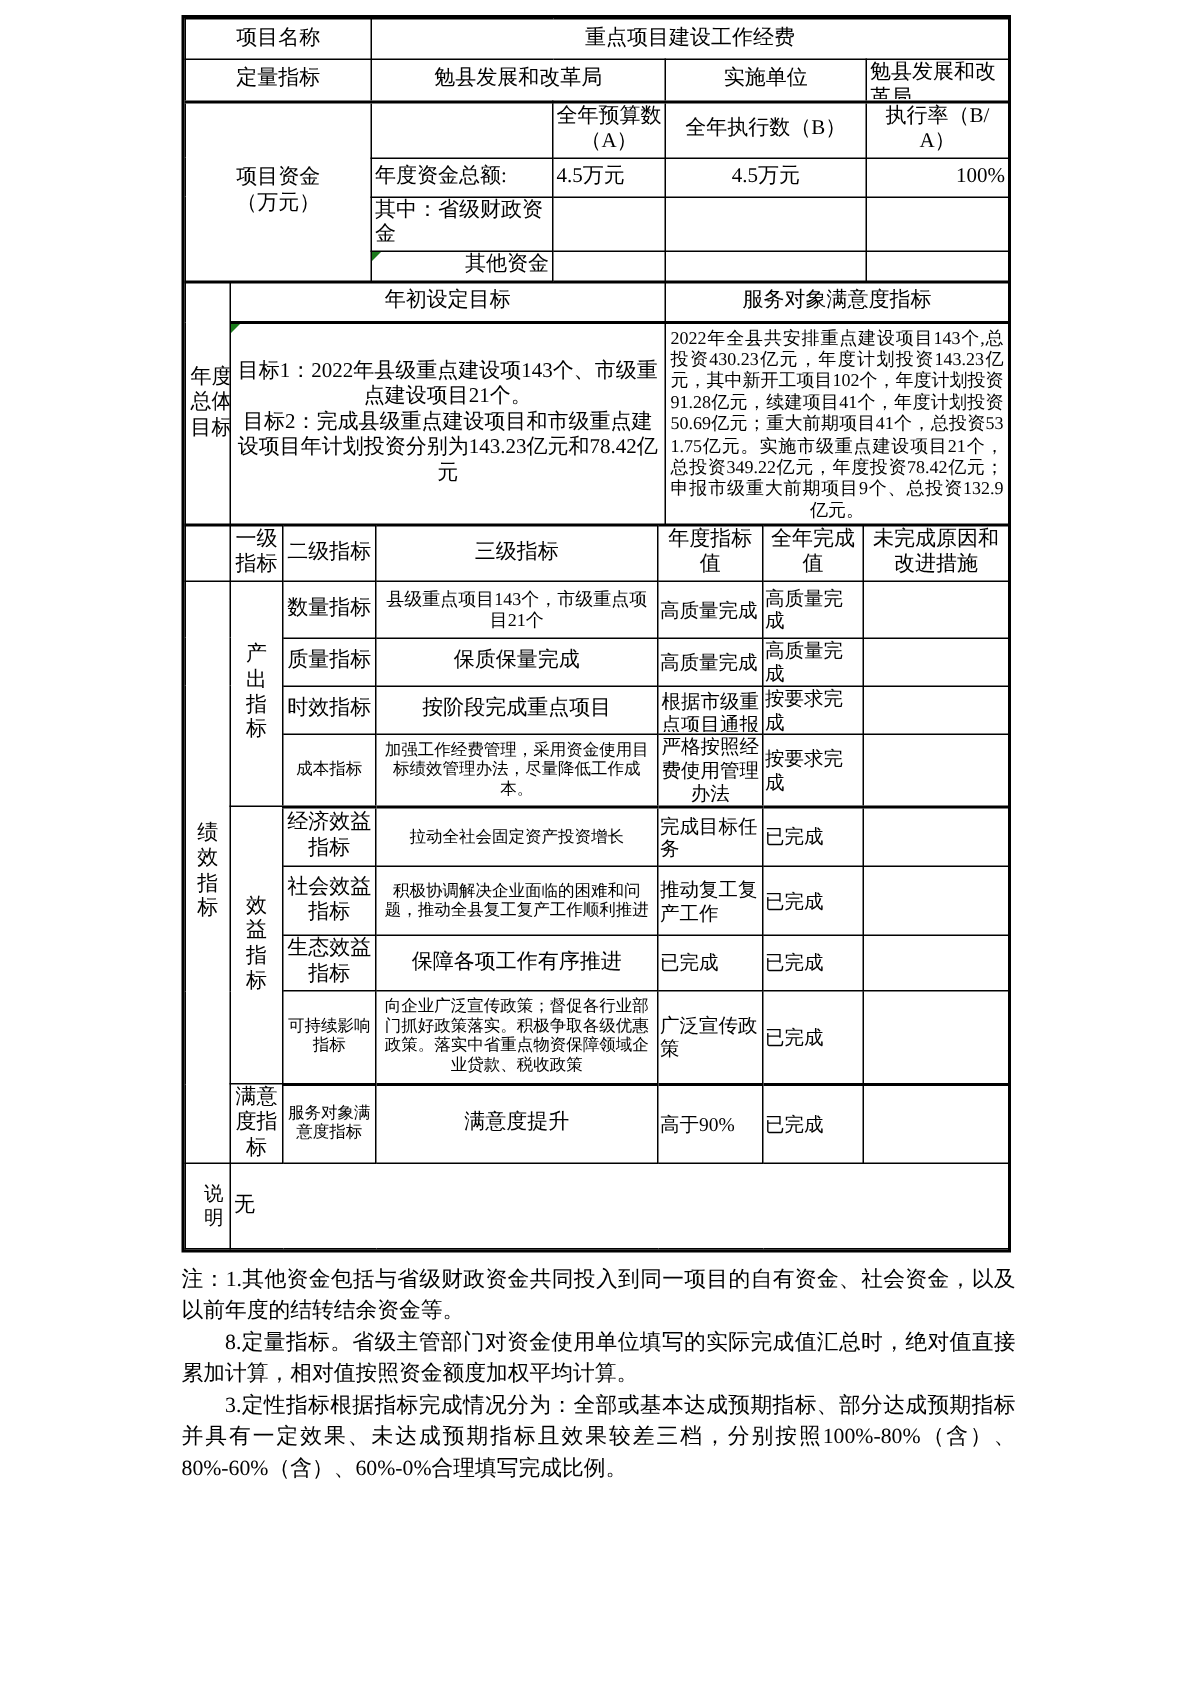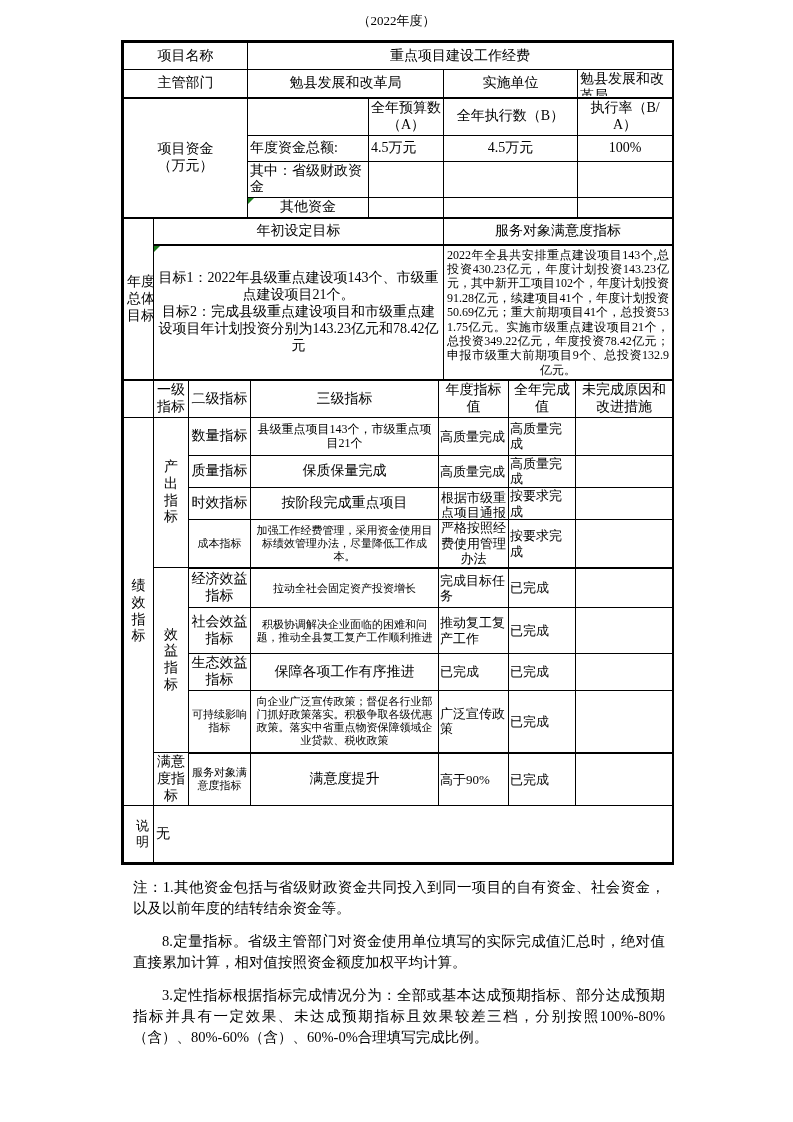--- a/index.html
+++ b/index.html
@@ -41,21 +41,21 @@
     font-size:14px;
     line-height:1.2;
     padding:1px 2px;
     vertical-align:middle;
     text-align:center;
     overflow:hidden;
     word-break:break-all;
   }
   tr.bb2 td{border-bottom-width:2px;}
   .tl{text-align:left;}
-  .tr{text-align:center;}
+  .tr{text-align:right;}
   .jc{text-align:justify;text-align-last:center;}
   .f12{font-size:12px;}
   .f13{font-size:11px;}
   .pre{white-space:pre-line;}
   .vone{display:block;width:16px;margin:0 auto;word-break:break-all;}
   .vtwo{display:block;width:30px;margin:0 auto;word-break:break-all;}
   .clip{height:25px;overflow:hidden;text-align:left;}
   .cliph{height:28px;overflow:hidden;text-align:center;}
   .rel{position:relative;}
   .tri{
@@ -64,48 +64,47 @@
     border-right:6px solid transparent;
   }
   .note-label{padding:12px;font-size:13px;}
   .smallcell{font-size:13px;padding:0 1px;}
   .footnotes{
     margin-top:8px;
     width:556px;
     font-size:14.5px;
     line-height:1.45;
   }
-  .footnotes p{margin:12px;text-align:justify;}
+  .footnotes p{margin:0;text-align:justify;}
   .footnotes p.ind{text-indent:2em;}
 </style>
 </head>
 <body>
 
 <div class="page">
 
-  <div class="subtitle">（2022年度）</div>
 
   <div class="content">
     <div class="tbl-wrap">
 
       <table>
         <colgroup>
             <col style="width:124px">
             <col style="width:121px">
             <col style="width:75px">
             <col style="width:134px">
             <col style="width:95px">
           </colgroup>
         <tbody>
             <tr style="height:27px">
           <td>项目名称</td>
           <td colspan="4">重点项目建设工作经费</td>
         </tr>
         <tr style="height:27px" class="bb2">
-          <td>主管部门</td>
+          <td>定量指标</td>
           <td colspan="2">勉县发展和改革局</td>
           <td>实施单位</td>
           <td>
                 <div class="clip">勉县发展和改革局</div>
               </td>
         </tr>
         <tr style="height:30px">
           <td rowspan="4" class="pre">项目资金
 （万元）</td>
           <td></td>

